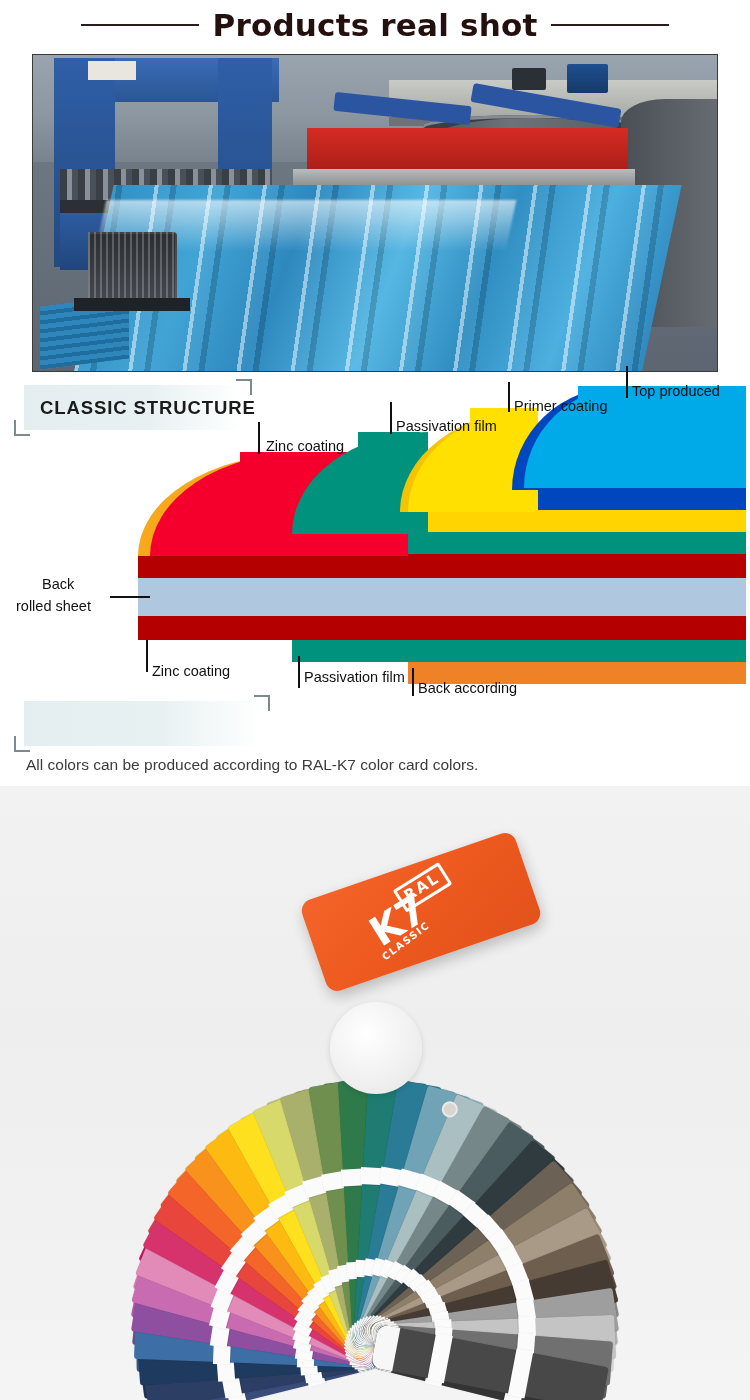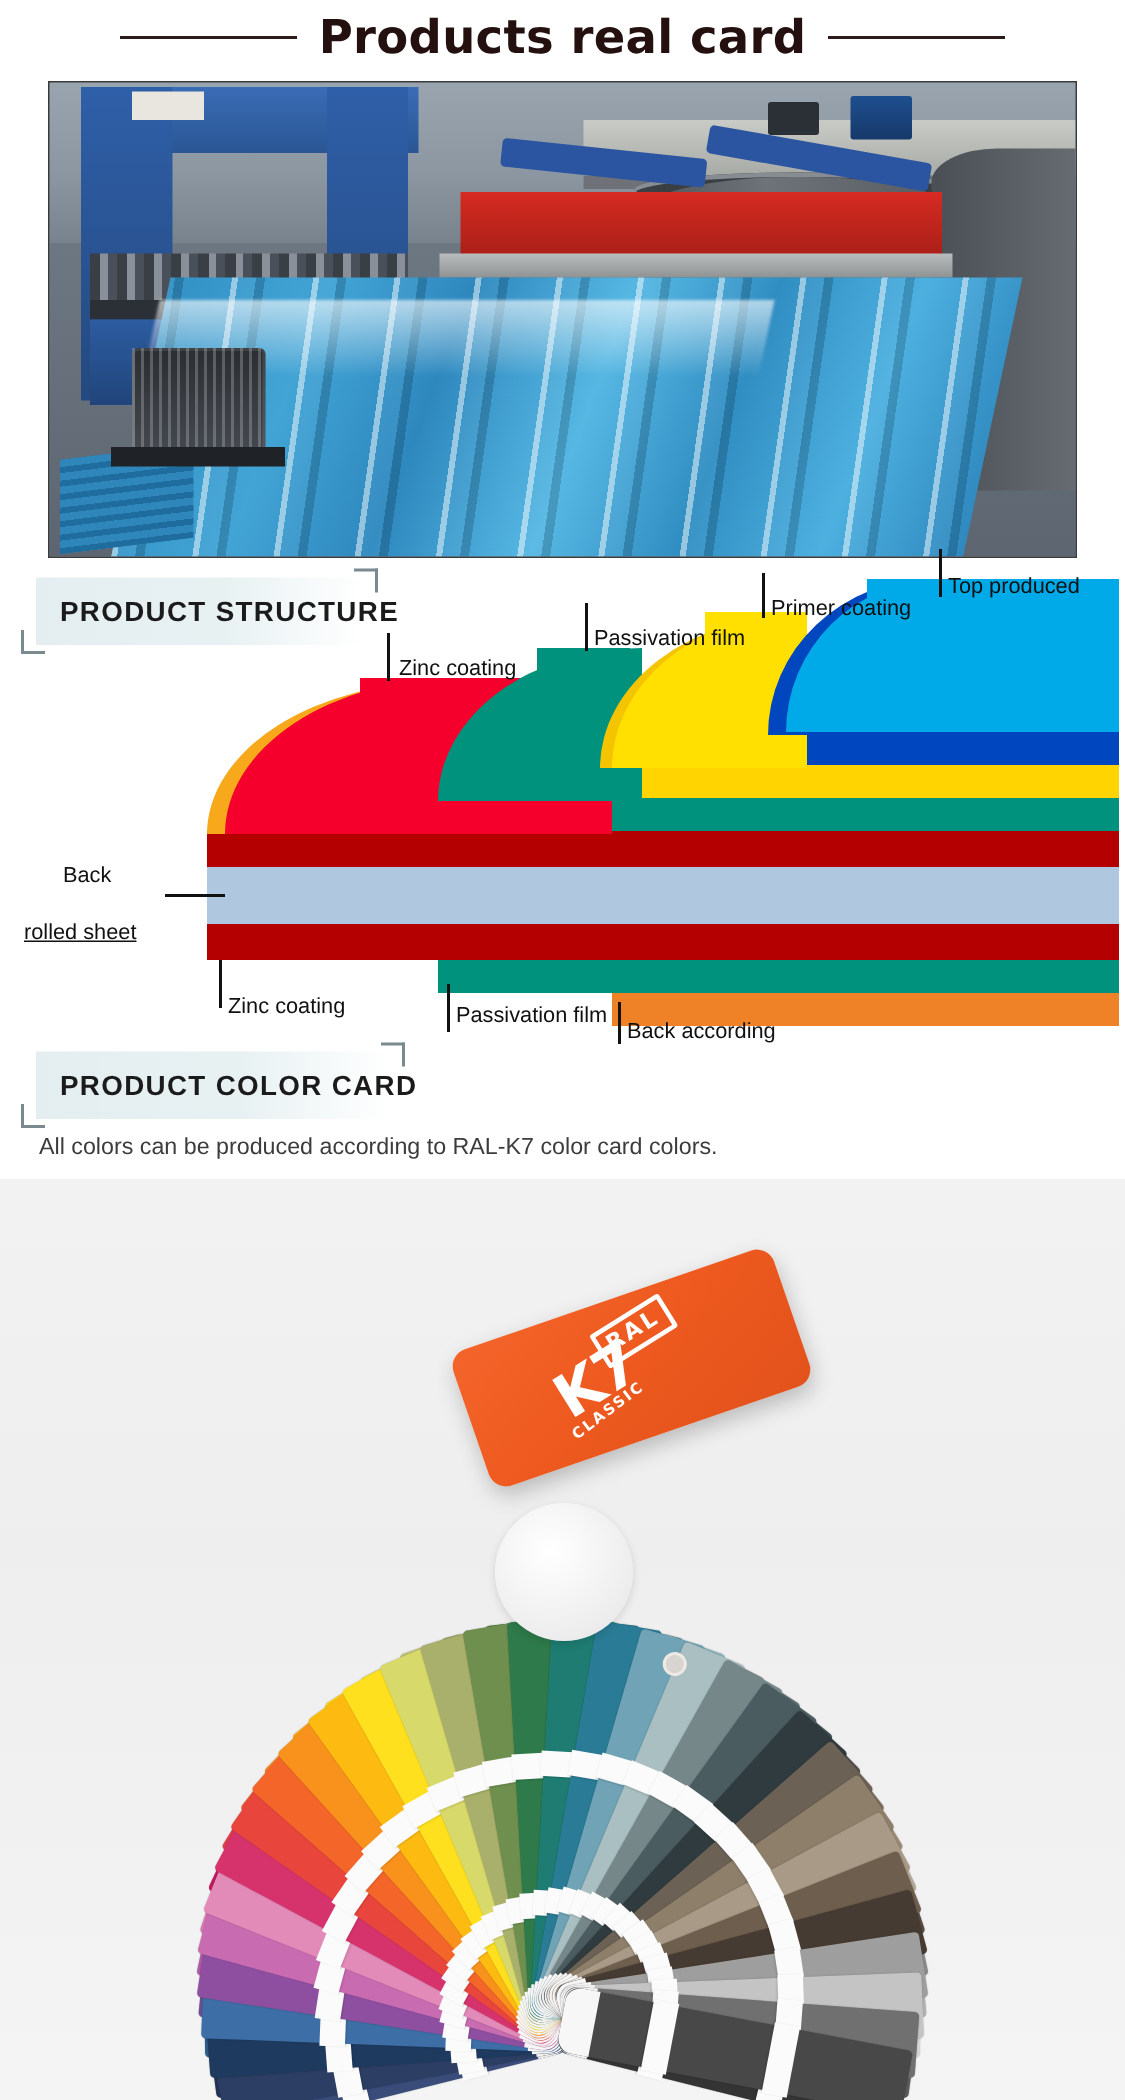--- a/index.html
+++ b/index.html
@@ -200,21 +200,21 @@
   .note{
     position:absolute; left:26px; top:752px;
     font-size:15.5px; color:#3c3c3c;
   }
 </style>
 </head>
 <body>
 
 <div class="page-title-row">
   <div class="title-dash"></div>
-  <div class="page-title">Products real card</div>
+  <div class="page-title">Products real shot</div>
   <div class="title-dash"></div>
 </div>
 
 <div class="photo-frame">
   <div class="photo">
     <div class="ph-wallTop"></div>
     <div class="ph-wallBot"></div>
     <div class="ph-bench"></div>
     <div class="ph-benchEdge"></div>
     <div class="ph-cans2"></div>
@@ -243,21 +243,21 @@
         <div class="ph-motorRibs"></div>
       </div>
     <div class="ph-motorBase"></div>
   </div>
 </div>
 
 <div class="bracket-head" style="left:24px; top:385px;">
   <div class="bh-bg"></div>
   <div class="bh-corner tr"></div>
   <div class="bh-corner bl"></div>
-  <div class="bh-text">PRODUCT STRUCTURE</div>
+  <div class="bh-text">CLASSIC STRUCTURE</div>
 </div>
 
 <div class="struct">
 
   <div class="lay" style="left:138px; top:168px; width:608px; height:24px; background:#B50000;"></div>
 
   <div class="lay" style="left:138px; top:192px; width:608px; height:38px; background:#AFC8E0;"></div>
 
   <div class="lay" style="left:138px; top:230px; width:608px; height:24px; background:#B50000;"></div>
 
@@ -293,37 +293,36 @@
   <div class="lbl" style="left:396px; top:40px; transform:translateY(-50%);">Passivation film</div>
 
   <div class="lead-v" style="left:508px; top:-4px; height:30px;"></div>
   <div class="lbl" style="left:514px; top:20px; transform:translateY(-50%);">Primer coating</div>
 
   <div class="lead-v" style="left:626px; top:-20px; height:32px;"></div>
   <div class="lbl" style="left:632px; top:5px; transform:translateY(-50%);">Top produced</div>
 
   <div class="lead-h" style="left:110px; top:210px; width:40px;"></div>
   <div class="lbl" style="left:42px; top:190px;">Back</div>
-  <div class="lbl" style="left:16px; top:228px;text-decoration:underline;">rolled sheet</div>
+  <div class="lbl" style="left:16px; top:212px;">rolled sheet</div>
 
   <div class="lead-v" style="left:146px; top:254px; height:32px;"></div>
   <div class="lbl" style="left:152px; top:285px; transform:translateY(-50%);">Zinc coating</div>
 
   <div class="lead-v" style="left:298px; top:270px; height:32px;"></div>
   <div class="lbl" style="left:304px; top:291px; transform:translateY(-50%);">Passivation film</div>
 
   <div class="lead-v" style="left:412px; top:282px; height:28px;"></div>
   <div class="lbl" style="left:418px; top:302px; transform:translateY(-50%);">Back according</div>
 </div>
 
 <div class="bracket-head" style="left:24px; top:701px; width:236px;">
   <div class="bh-bg"></div>
   <div class="bh-corner tr"></div>
   <div class="bh-corner bl"></div>
-  <div class="bh-text">PRODUCT COLOR CARD</div>
 </div>
 
 <div class="note" style="top:756px;">All colors can be produced according to RAL-K7 color card colors.</div>
 
 <div class="fan-wrap">
   <div class="fan-center" id="fan-center">
       <div class="blade" style="background: rgb(58, 76, 122); height: 232px; top: -232px; left: -22px; transform-origin: 50% 100%; transform: rotate(-104deg); z-index: 10;">
         <div class="band b1" style="top: 77px;"></div>
         <div class="band b2" style="top: 158px;"></div>
         <div class="tip"></div>

